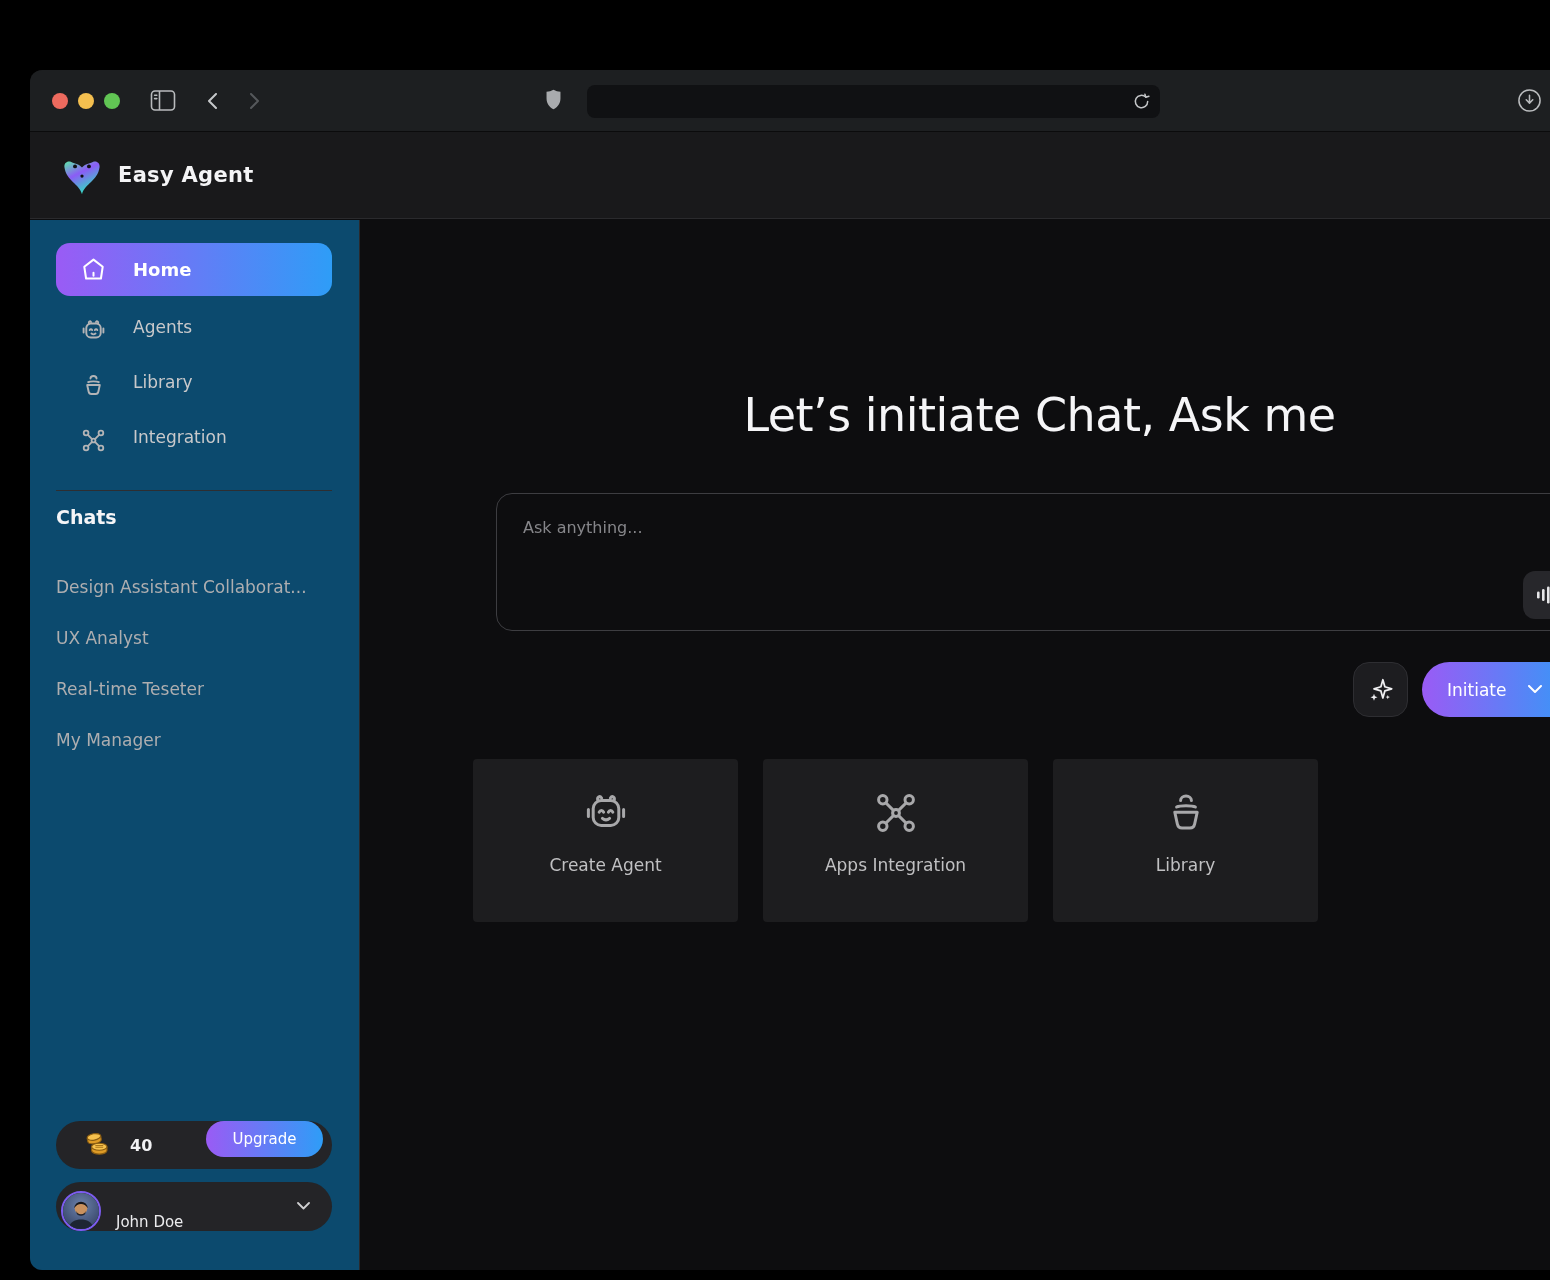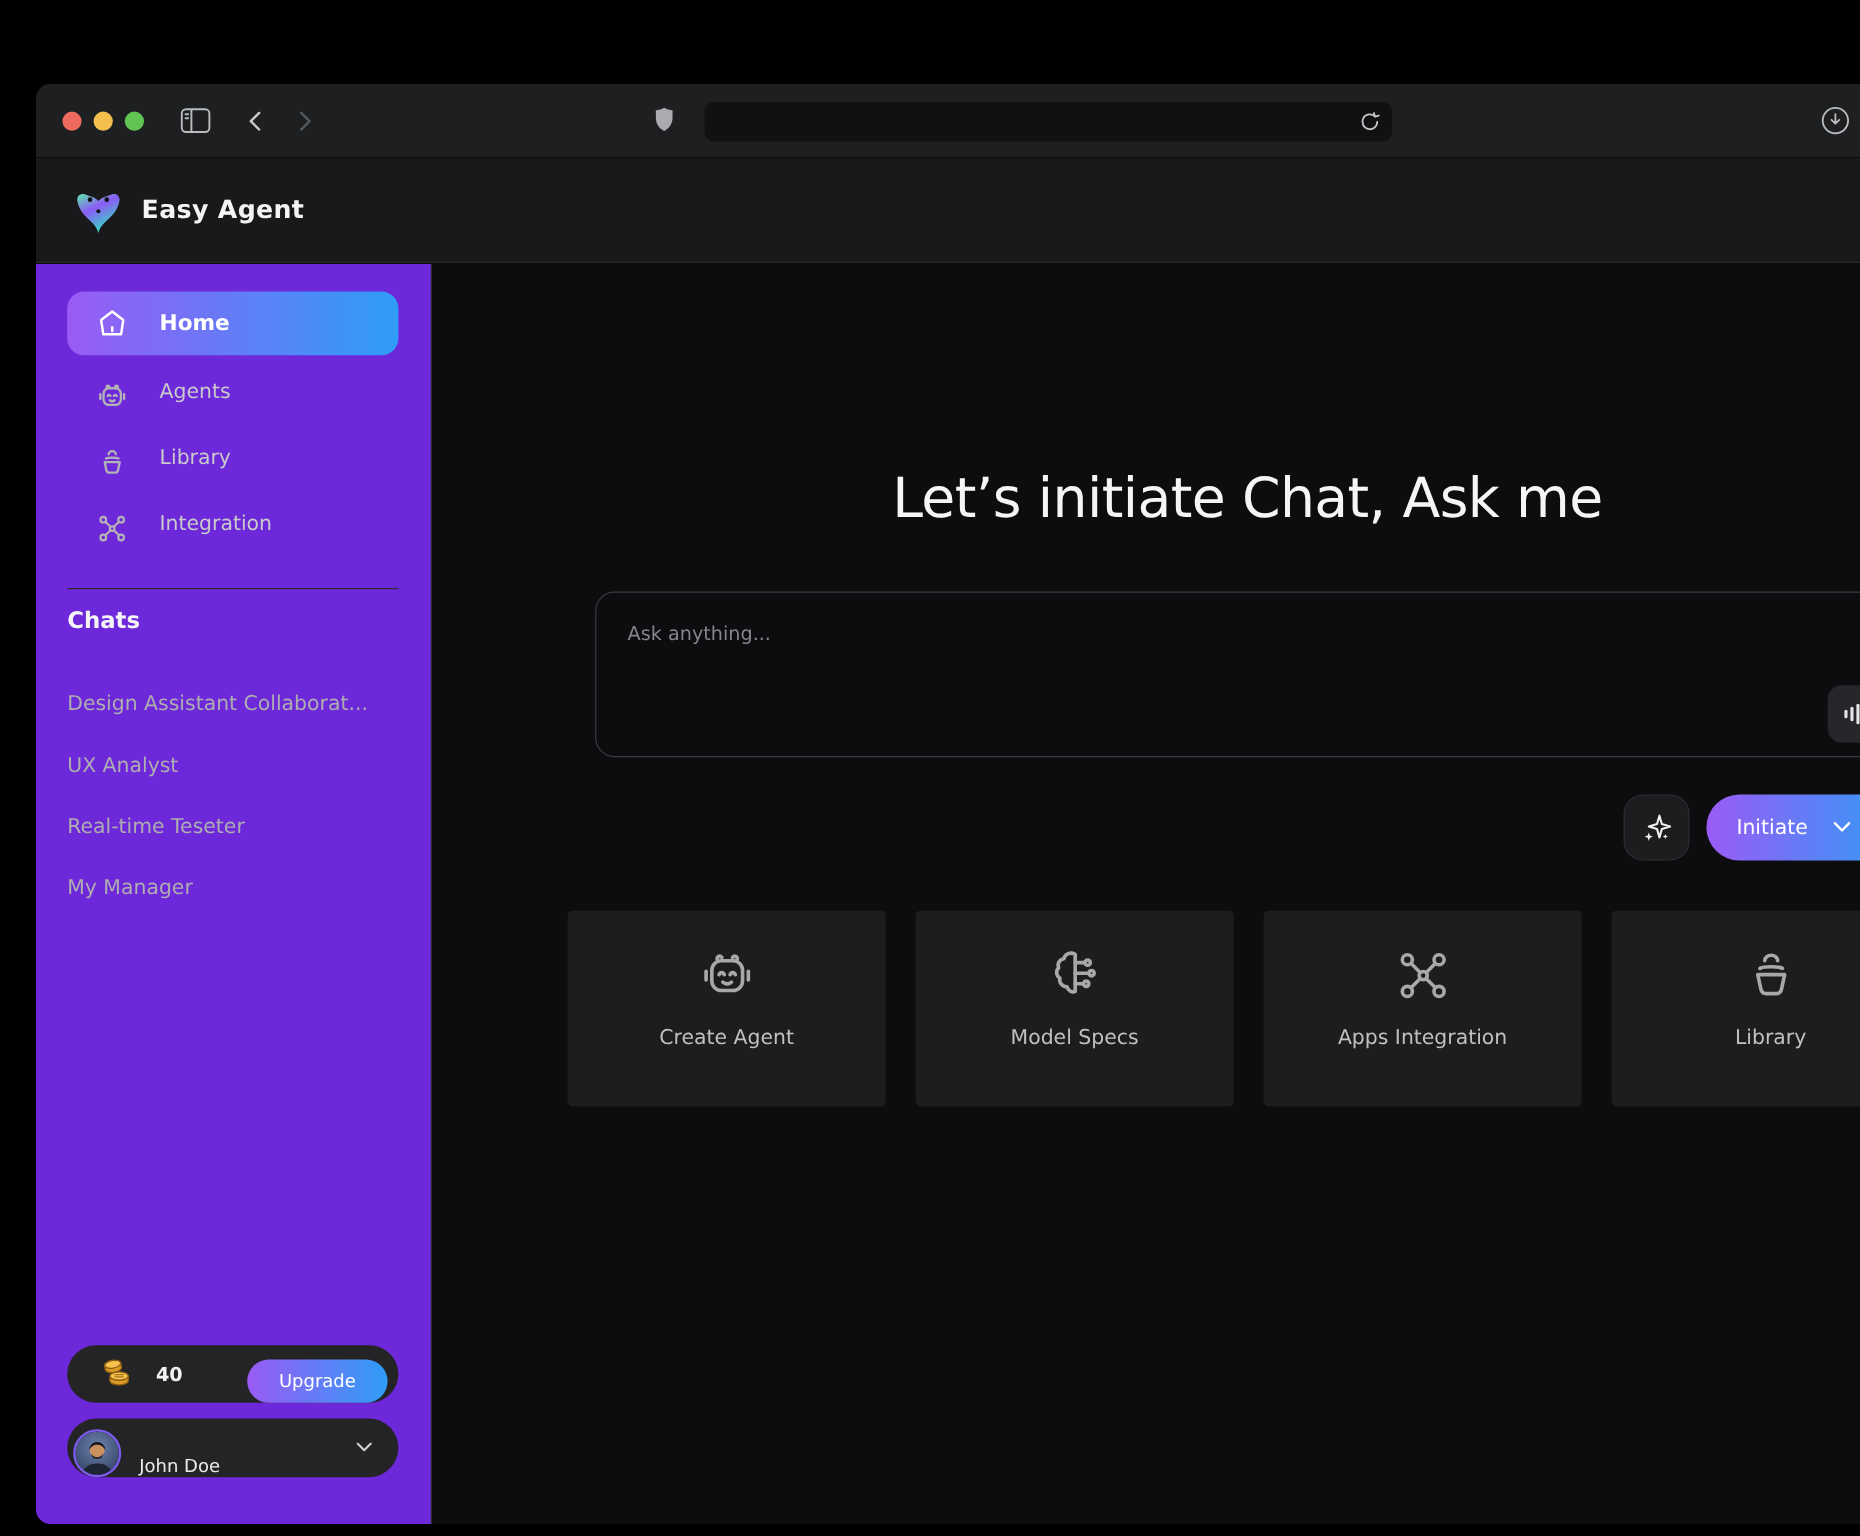--- a/index.html
+++ b/index.html
@@ -19,41 +19,41 @@
   .urlbar svg { position:absolute; right:9px; top:7px; color:#c3c5c7; }
 
   
   .app-header { position:absolute; left:0; top:62px; width:100%; height:87px;
                 background:#19191b; border-bottom:1px solid #2a2a2d;
                 display:flex; align-items:center; padding-left:30px; }
   .brand-name { color:#f4f4f6; font-size:21px; font-weight:bold; letter-spacing:.3px; margin-left:14px; }
 
   
   .sidebar { position:absolute; left:0; top:150px; width:330px; bottom:0;
-             background:#6d28d9; border-right:1px solid #2a2a2d; }
+             background:#0c4a6e; border-right:1px solid #2a2a2d; }
   .nav { position:absolute; left:26px; top:23px; width:276px; }
   .nav-active { height:53px; border-radius:14px; display:flex; align-items:center;
                 padding-left:24px; gap:26px; color:#fff;
                 background:linear-gradient(90deg,#9a5bf5,#2e9df7);
                 margin-bottom:21px; }
   .nav-active .nav-label { font-weight:bold; font-size:18px; }
   .nav-item { height:40px; display:flex; align-items:flex-start; padding-left:24px;
               gap:26px; color:#c9c9cb; margin-bottom:15px; }
   .nav-label { font-size:17px; }
   .nav-item .ic { color:#b4b4b6; }
   .side-divider { position:absolute; left:26px; top:270px; width:276px; height:1px; background:#2e2e31; }
   .chats-head { position:absolute; left:26px; top:286px; color:#f5f5f7; font-size:19px; font-weight:bold; }
   .chat-list { position:absolute; left:26px; top:352px; width:290px; }
   .chat-item { height:30px; margin-bottom:21px; color:#aeaeb0; font-size:17px;
                line-height:30px; white-space:nowrap; overflow:hidden; }
 
   .credits-pill { position:absolute; left:26px; bottom:101px; width:276px; height:48px;
                   background:#242427; border-radius:24px; display:flex; align-items:center; }
   .credits-count { color:#f2f2f4; font-size:16px; font-weight:bold; margin-left:14px; }
-  .upgrade-btn { position:absolute; right:9px; top:12px; width:117px; height:36px;
+  .upgrade-btn { position:absolute; right:9px; top:0; width:117px; height:36px;
                  border-radius:18px; border:none; cursor:pointer;
                  background:linear-gradient(90deg,#9a5bf5,#2e9df7);
                  color:#fff; font-size:15px; font-family:inherit; }
   .profile-pill { position:absolute; left:26px; bottom:39px; width:276px; height:49px;
                   background:#242427; border-radius:25px; display:flex; align-items:flex-end; }
   .avatar { width:40px; height:40px; border-radius:50%; margin-left:5px;
             border:2px solid #7c5cf0; overflow:hidden; flex:none; }
   .profile-name { color:#ececee; font-size:15px; margin-left:15px; }
   .profile-chev { position:absolute; right:22px; top:20px; color:#cfcfd1; }
 
@@ -303,34 +303,20 @@
             <rect x="5.6" y="5.8" width="12.8" height="12.4" rx="4"></rect>
             <path d="M3.2 10.2 v3.6 M20.8 10.2 v3.6"></path>
             <path d="M8 5.8 C7.3 4.1 8.9 3.2 9.8 4.5 M16 5.8 C16.7 4.1 15.1 3.2 14.2 4.5"></path>
             <path d="M8.6 11.6 c.5 -1.1 1.7 -1.1 2.2 0 M13.2 11.6 c.5 -1.1 1.7 -1.1 2.2 0"></path>
             <path d="M10.2 14.7 c1.1 .9 2.5 .9 3.6 0"></path>
           </svg>
         </span>
         <span class="card-label">Create Agent</span>
       </div>
 
-      <div class="card">
-        <span class="ic">
-          <svg width="48" height="48" viewBox="0 0 24 24" fill="none" stroke="currentColor" stroke-width="1.5" stroke-linecap="round" stroke-linejoin="round">
-            <path d="M12 3.1 c-1.9 -1 -4.3 -.3 -4.7 1.9 c-1.8 .2 -2.9 2.1 -2.2 3.8 c-1.3 1.2 -1 3.3 .5 4.2 c-.4 1.9 1 3.7 3 3.7 c.4 1.6 2.1 2.5 3.4 1.9 Z"></path>
-            <path d="M12 6.6 h3.6"></path>
-              <circle cx="17.2" cy="6.6" r="1.1"></circle>
-            <path d="M12 11 h5.2"></path>
-              <circle cx="18.8" cy="11" r="1.1"></circle>
-            <path d="M12 15.4 h3"></path>
-              <circle cx="16.6" cy="15.4" r="1.1"></circle>
-          </svg>
-        </span>
-        <span class="card-label">Model Specs</span>
-      </div>
 
       <div class="card">
         <span class="ic">
           <svg width="48" height="48" viewBox="0 0 24 24" fill="none" stroke="currentColor" stroke-width="1.5">
             <circle cx="12" cy="12" r="1.7"></circle>
             <circle cx="5.4" cy="5.4" r="2.1"></circle>
               <circle cx="18.6" cy="5.4" r="2.1"></circle>
             <circle cx="5.4" cy="18.6" r="2.1"></circle>
               <circle cx="18.6" cy="18.6" r="2.1"></circle>
             <path d="M7 7 L10.7 10.7 M17 7 L13.3 10.7 M7 17 L10.7 13.3 M17 17 L13.3 13.3"></path>

